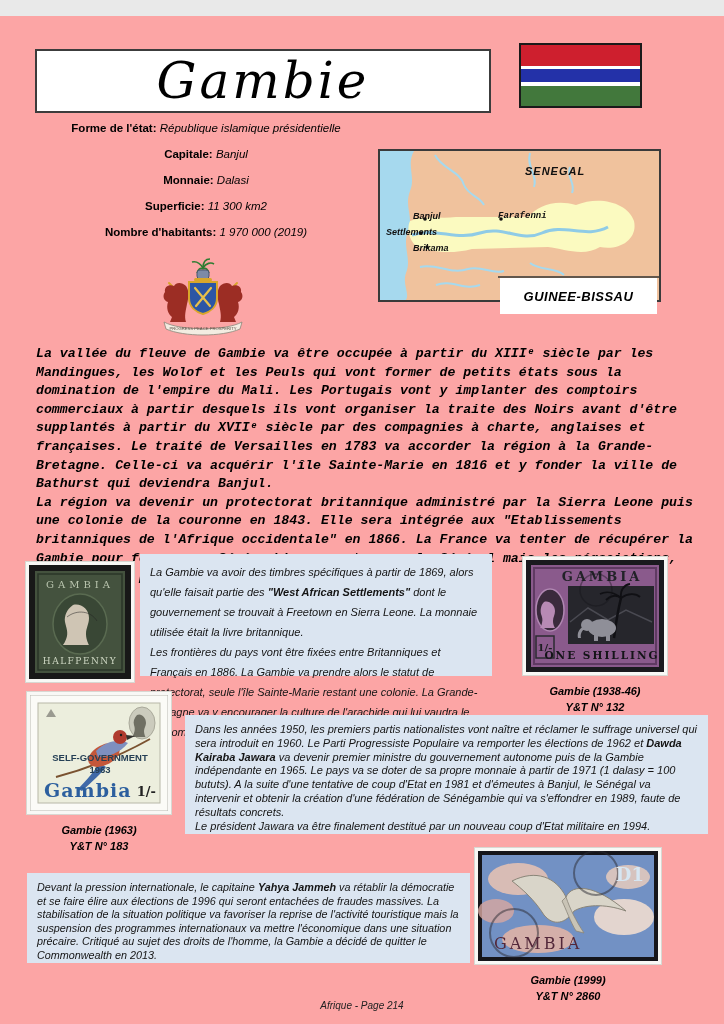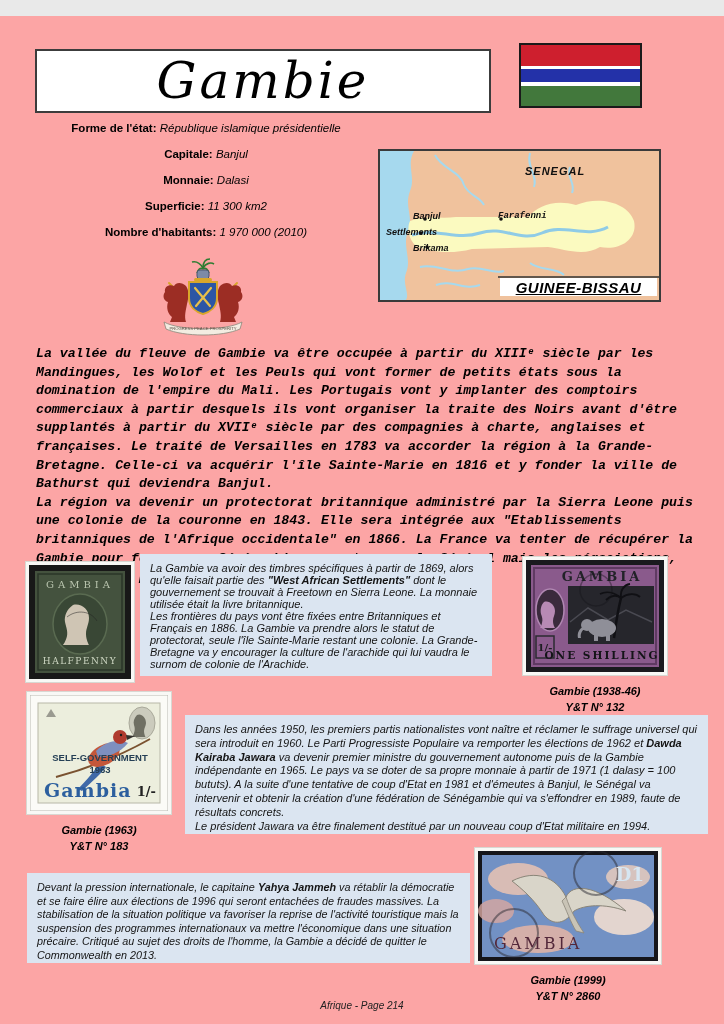--- a/index.html
+++ b/index.html
@@ -38,38 +38,38 @@
   }
   .map svg{position:absolute;left:0;top:0;}
   .map-label{position:absolute;font-weight:bold;font-style:italic;color:#101010;white-space:nowrap;text-align:center;}
   .lbl-senegal{left:145px;top:14px;font-size:11px;letter-spacing:1px;}
   .lbl-city{font-size:9px;}
   .lbl-banjul{left:33px;top:60px;}
   .lbl-serrekunda{left:6px;top:76px;}
   .lbl-brikama{left:33px;top:92px;}
   .lbl-farafenni{left:118px;top:60px;font-family:Liberation Mono, monospace;}
   .gb-box{
-    position:absolute;left:120px;top:127px;width:157px;height:18px;background:#fff;
+    position:absolute;left:120px;top:127px;width:157px;height:36px;background:#fff;
     display:flex;align-items:center;justify-content:center;
-    font-size:15px;font-weight:bold;font-style:italic;letter-spacing:.5px;text-decoration:underline;
+    font-size:13px;font-weight:bold;font-style:italic;letter-spacing:.5px;
   }
   
   .intro{
     position:absolute;left:36px;top:329px;width:670px;
     font-size:13.2px;font-weight:bold;font-style:italic;line-height:18.6px;font-family:Liberation Mono, monospace;
   }
   .intro p{margin:0;}
   
   .bluebox{
     position:absolute;background:#dbe5f1;color:#141414;
     font-style:italic;box-sizing:border-box;padding:8px 10px;
   }
   .bluebox p{margin:0;}
   .bluebox .b{font-weight:bold;}
-  #box1{left:140px;top:538px;width:352px;height:122px;font-size:11px;line-height:12px;}
+  #box1{left:140px;top:538px;width:352px;height:122px;font-size:11px;line-height:20px;}
   #box2{left:185px;top:699px;width:523px;height:119px;font-size:11px;line-height:13.8px;}
   #box3{left:27px;top:857px;width:443px;height:90px;font-size:10.8px;line-height:13.6px;}
   
   .stampwrap{position:absolute;text-align:center;}
   .stamp{display:inline-block;background:#f8f8f5;padding:3px;box-shadow:0 0 0 1px #d8d8d2;}
   .stamp svg{display:block;}
   .caption{font-size:11px;font-style:italic;font-weight:bold;line-height:16px;margin-top:4px;}
   #stamp1wrap{left:24px;top:546px;width:112px;}
   #stamp2wrap{left:522px;top:541px;width:146px;}
   #stamp3wrap{left:26px;top:676px;width:146px;}
@@ -109,21 +109,21 @@
     <div class="fact-line">
       <span class="fact-label">Monnaie:</span>
       <span class="fact-value">Dalasi</span>
     </div>
     <div class="fact-line">
       <span class="fact-label">Superficie:</span>
       <span class="fact-value">11 300 km2</span>
     </div>
     <div class="fact-line">
       <span class="fact-label">Nombre d'habitants:</span>
-      <span class="fact-value">1 970 000 (2010)</span>
+      <span class="fact-value">1 970 000 (2019)</span>
     </div>
   </div>
 
   <div class="coa">
     <svg viewBox="0 0 94 84" width="94" height="84">
       <g stroke="#2e7d32" stroke-width="1.6" fill="none">
         <path d="M47,12 C44,7 40,5 36,6"></path>
         <path d="M47,12 C47,6 50,3 54,3"></path>
         <path d="M47,12 C50,7 55,6 58,8"></path>
         <path d="M47,13 C44,11 42,14 41,17"></path>

